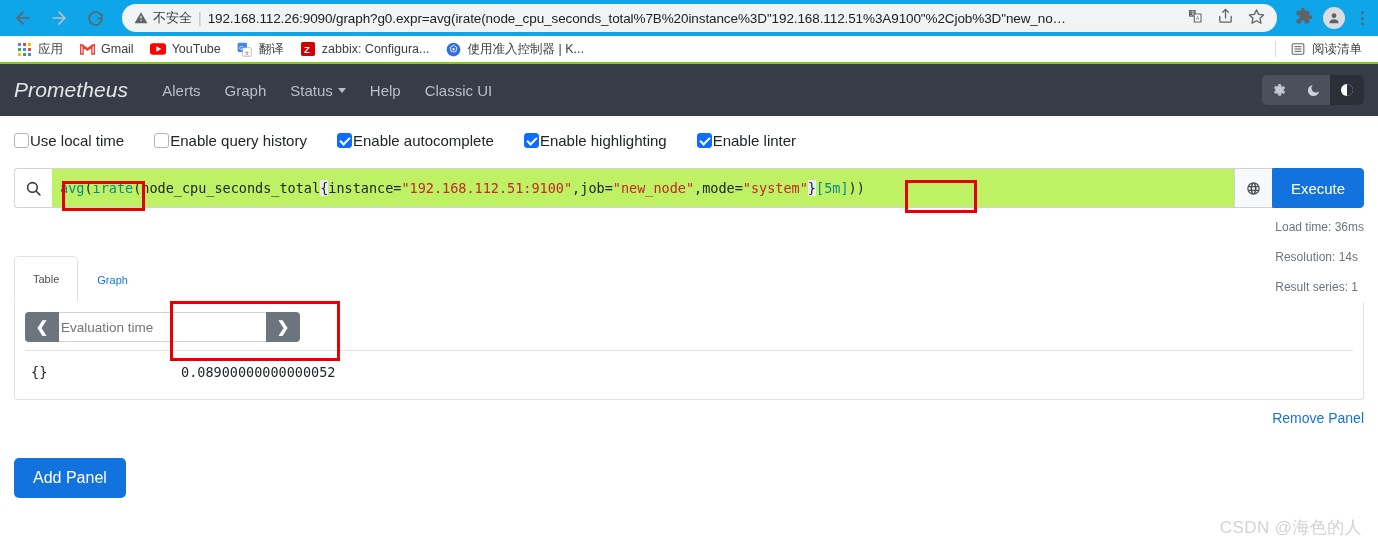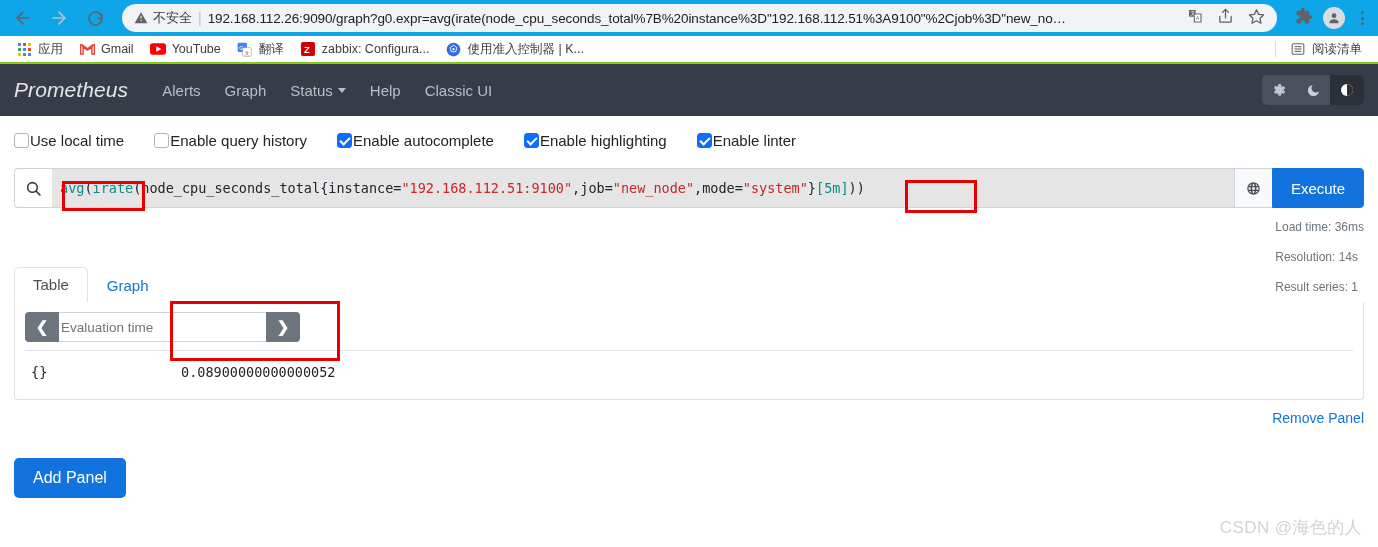--- a/index.html
+++ b/index.html
@@ -92,21 +92,21 @@
   .opt-label { font-size:15px; color:#212529; }
 
   
   .qrow { display:flex; align-items:stretch; height:40px; margin-top:10px; }
   .q-search {
     width:38px; border:1px solid #ced4da; border-right:none; border-radius:4px 0 0 4px;
     background:#fff; display:flex; align-items:center; justify-content:center; color:#343a40;
   }
   .q-input {
     flex:1 1 auto; border:1px solid #ced4da; border-left:none; border-right:none;
-    background:#e5e5e5; display:flex; align-items:center; padding:0 8px;
+    background:#bef264; display:flex; align-items:center; padding:0 8px;
     font-family:"DejaVu Sans Mono", monospace; font-size:13.5px;
     white-space:nowrap; overflow:hidden; position:relative;
   }
   .q-globe {
     width:38px; border:1px solid #ced4da; border-right:none;
     background:#f8f9fa; display:flex; align-items:center; justify-content:center; color:#495057;
   }
   .q-exec {
     width:92px; background:#1273de; color:#fff; border:1px solid #1273de;
     border-radius:0 4px 4px 0; display:flex; align-items:center; justify-content:center;
@@ -119,21 +119,21 @@
   .tok-label { color:#212529; }
   .tok-brace { color:#212529; background:#e9ecef; }
   .tok-dur { color:#0d8a8a; }
 
   
   .redbox { position:absolute; border:3px solid #e80000; pointer-events:none; z-index:60; }
 
   
   .tabs-wrap { display:flex; align-items:flex-end; margin-top:12px; position:relative; }
   .tab {
-    padding:8px 18px; font-size:15px; color:#495057;
+    padding:16px 18px; font-size:11px; color:#495057;
     border:1px solid transparent; border-bottom:none; border-radius:5px 5px 0 0;
   }
   .tab.active { color:#495057; background:#fff; border-color:#dee2e6; border-bottom:1px solid #fff; }
   .tab.link { color:#1273de; }
   .tabs-spacer { flex:1 1 auto; }
   .meta { display:flex; gap:16px; font-size:12px; color:#6c757d; padding-bottom:8px;flex-direction:column; }
 
   .panel { border:1px solid #dee2e6; border-top:none; border-radius:0 0 4px 4px; padding:10px 10px 6px 10px; }
 
   .eval-row { display:flex; align-items:stretch; width:275px; height:30px; }

